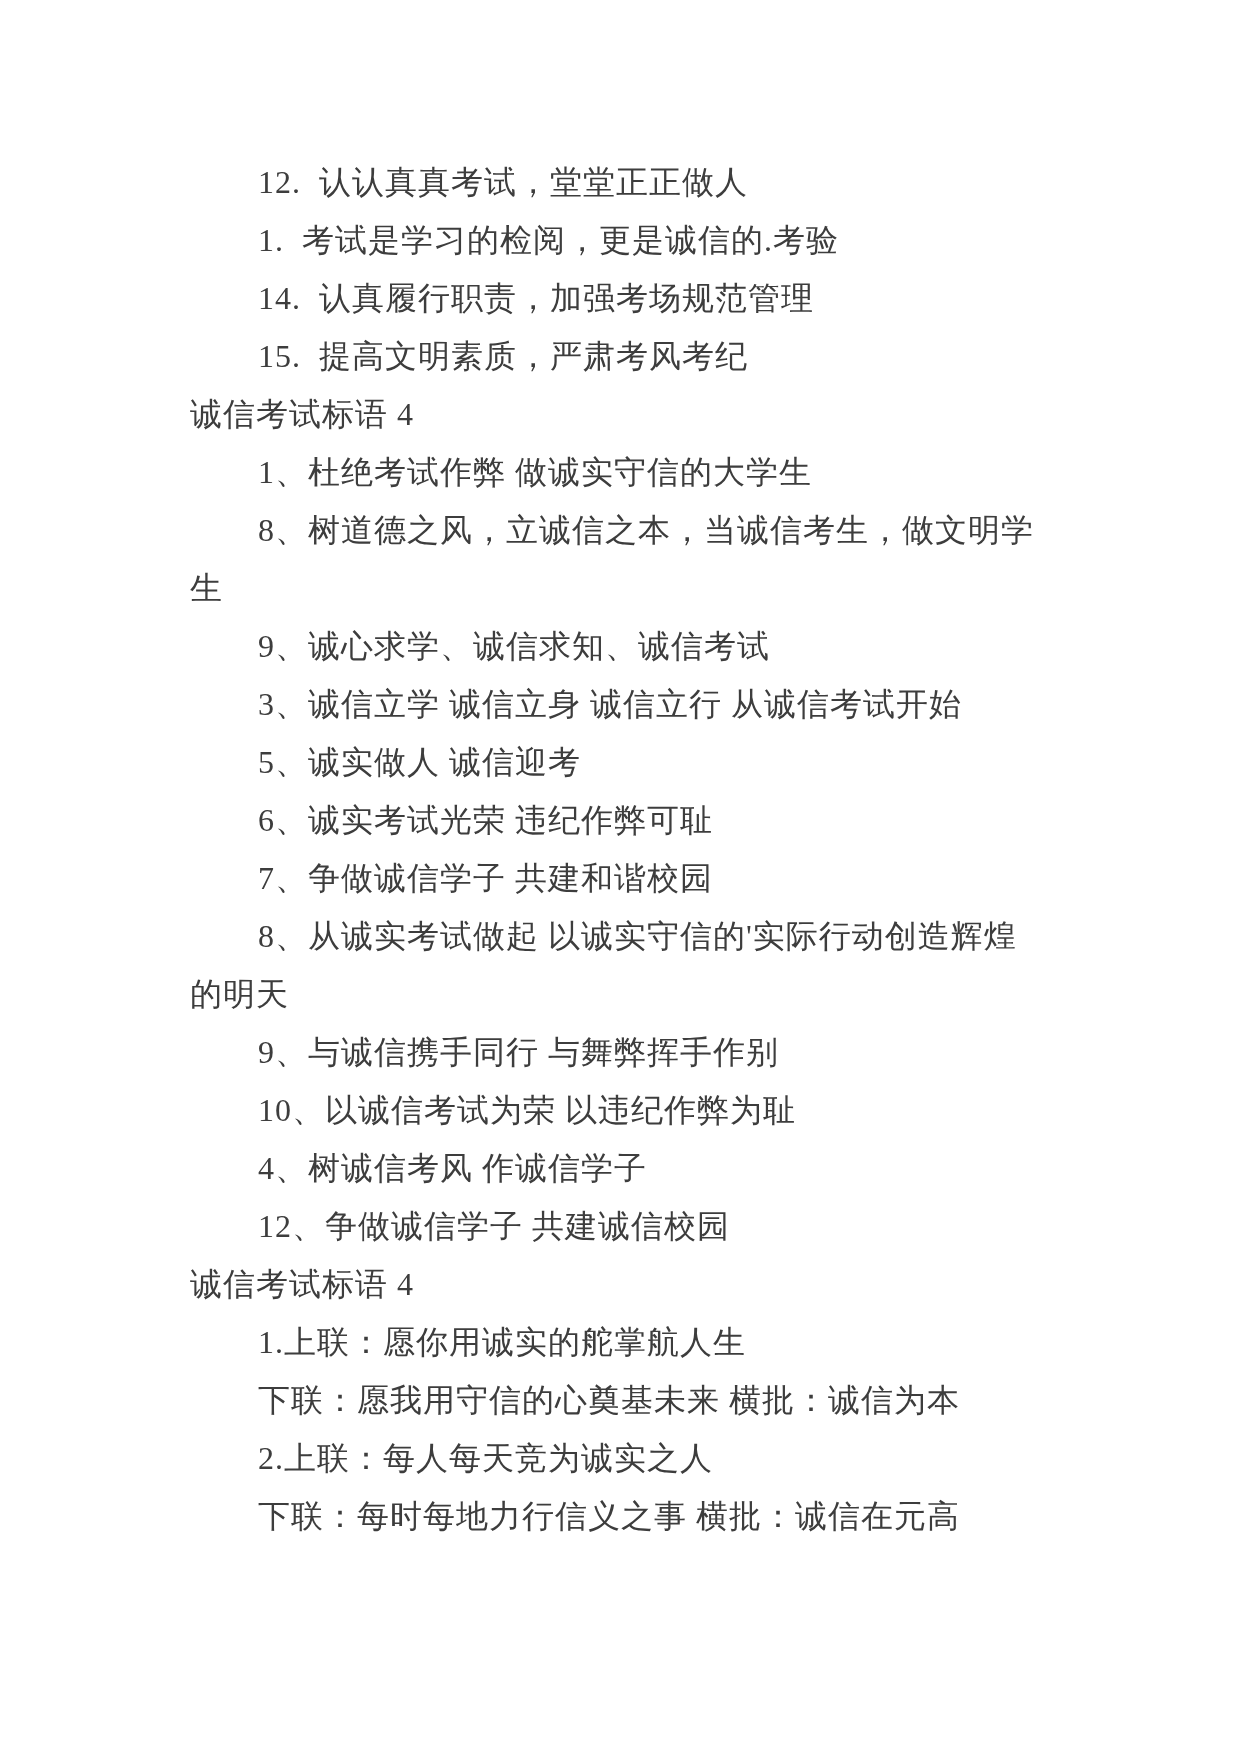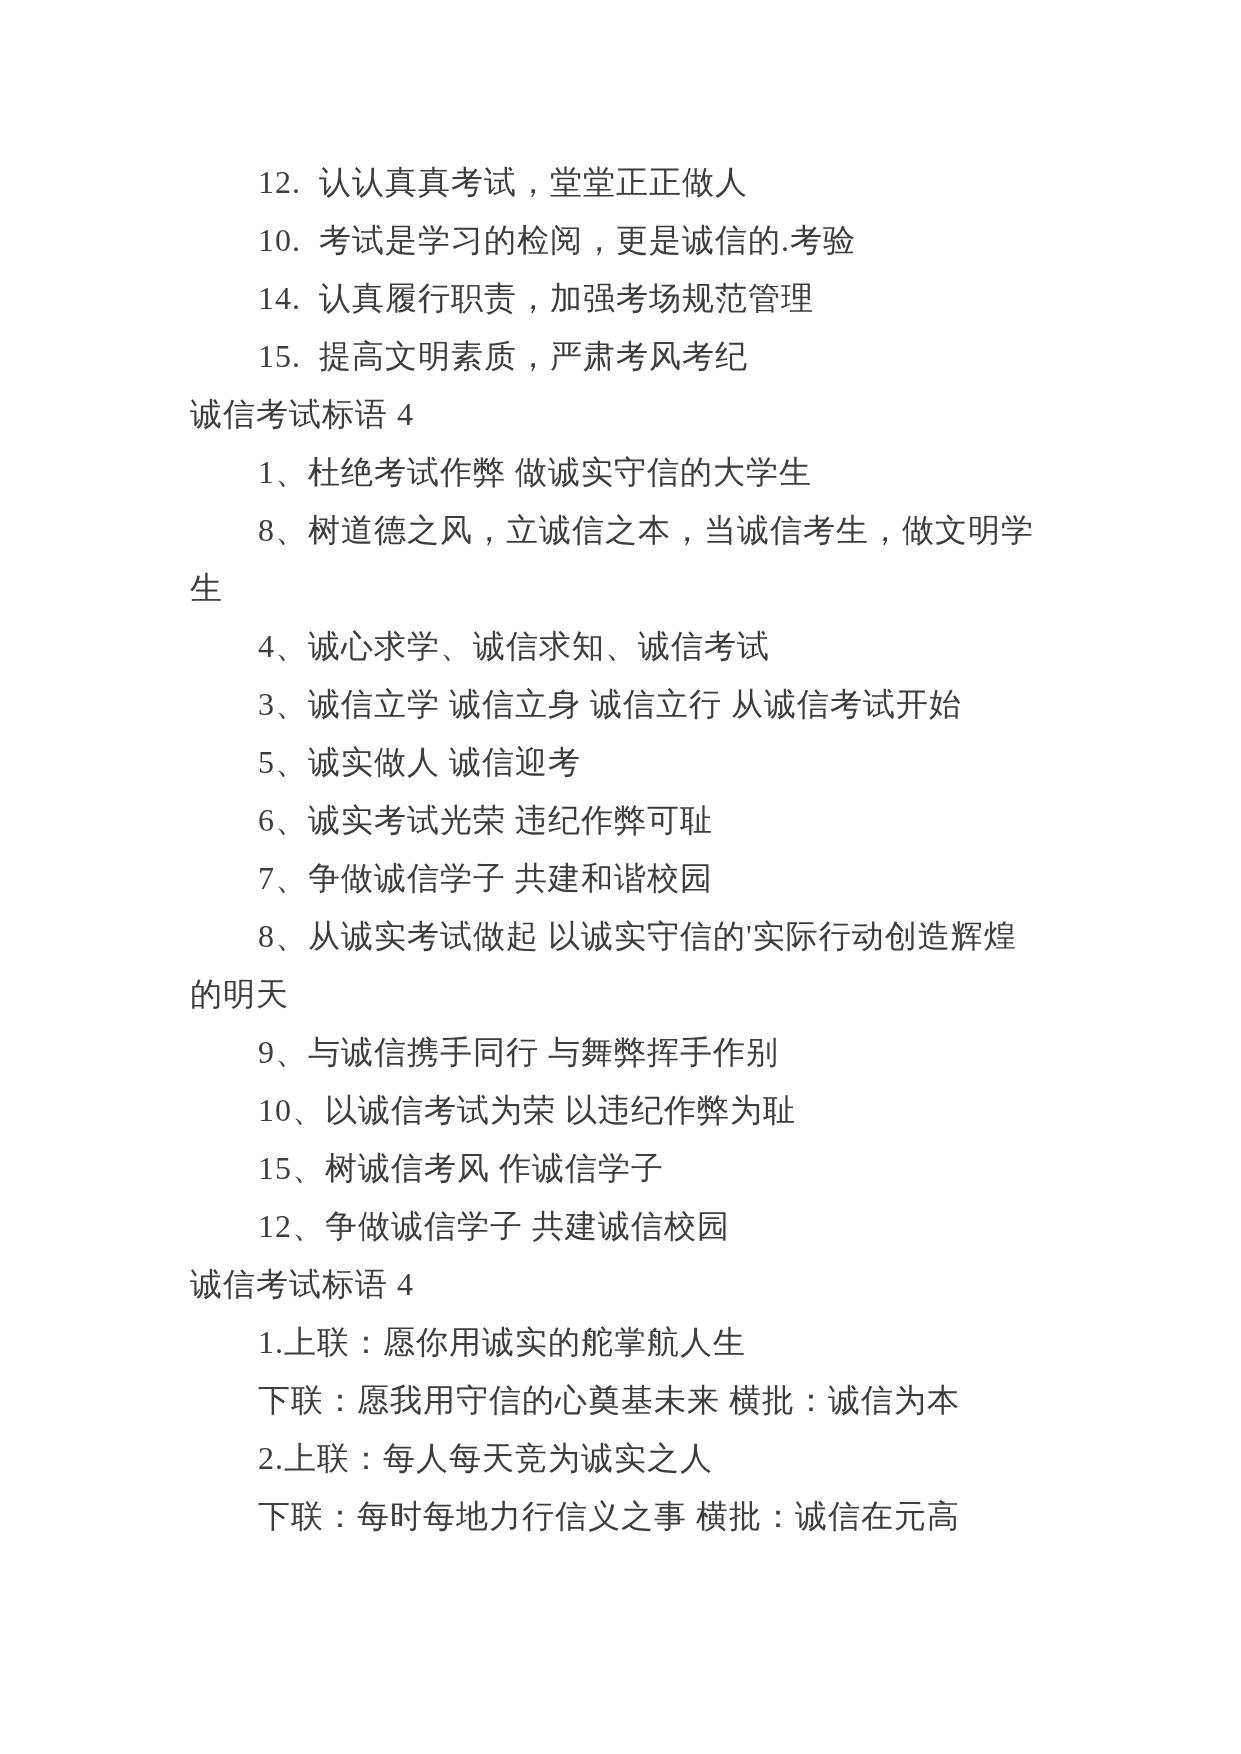--- a/index.html
+++ b/index.html
@@ -39,37 +39,37 @@
   .line.flush {
     padding-left: 0;
   }
 </style>
 </head>
 <body>
 
 <div class="page">
   <div class="doc-body" id="doc-body">
       <div class="line item">12.  认认真真考试，堂堂正正做人</div>
-      <div class="line item">10.  考试是学习的检阅，更是诚信的.考验</div>
+      <div class="line item">1.  考试是学习的检阅，更是诚信的.考验</div>
       <div class="line item">14.  认真履行职责，加强考场规范管理</div>
       <div class="line item">15.  提高文明素质，严肃考风考纪</div>
       <div class="line header">诚信考试标语 4</div>
       <div class="line item">1、杜绝考试作弊 做诚实守信的大学生</div>
       <div class="line item">8、树道德之风，立诚信之本，当诚信考生，做文明学</div>
       <div class="line flush">生</div>
-      <div class="line item">4、诚心求学、诚信求知、诚信考试</div>
+      <div class="line item">9、诚心求学、诚信求知、诚信考试</div>
       <div class="line item">3、诚信立学 诚信立身 诚信立行 从诚信考试开始</div>
       <div class="line item">5、诚实做人 诚信迎考</div>
       <div class="line item">6、诚实考试光荣 违纪作弊可耻</div>
       <div class="line item">7、争做诚信学子 共建和谐校园</div>
       <div class="line item">8、从诚实考试做起 以诚实守信的'实际行动创造辉煌</div>
       <div class="line flush">的明天</div>
       <div class="line item">9、与诚信携手同行 与舞弊挥手作别</div>
       <div class="line item">10、以诚信考试为荣 以违纪作弊为耻</div>
-      <div class="line item">15、树诚信考风 作诚信学子</div>
+      <div class="line item">4、树诚信考风 作诚信学子</div>
       <div class="line item">12、争做诚信学子 共建诚信校园</div>
       <div class="line header">诚信考试标语 4</div>
       <div class="line item">1.上联：愿你用诚实的舵掌航人生</div>
       <div class="line item">下联：愿我用守信的心奠基未来 横批：诚信为本</div>
       <div class="line item">2.上联：每人每天竞为诚实之人</div>
       <div class="line item">下联：每时每地力行信义之事 横批：诚信在元高</div>
     </div>
 </div>
 
 </body></html>

